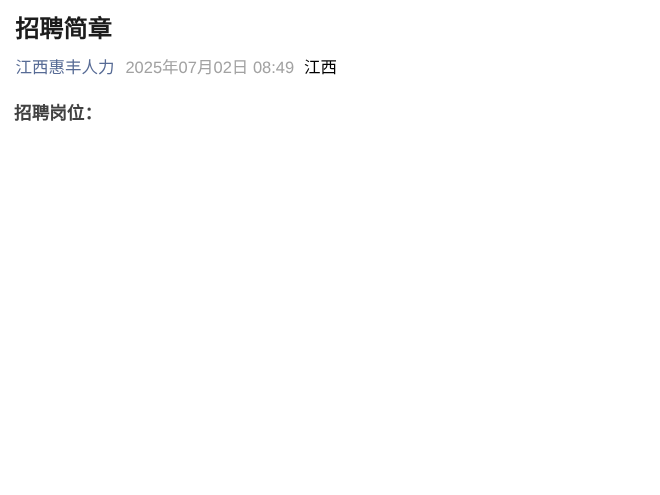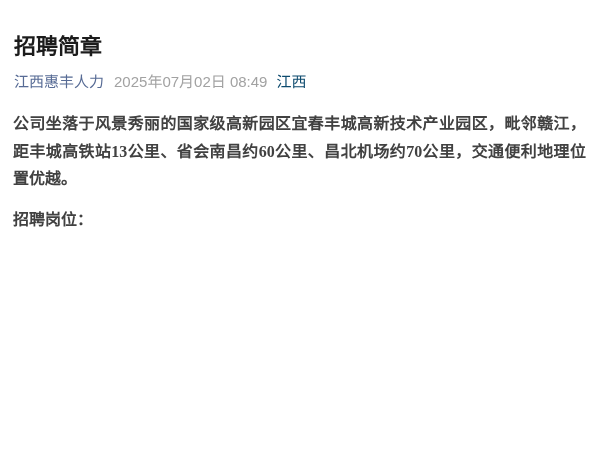--- a/index.html
+++ b/index.html
@@ -9,21 +9,21 @@
   }
   body {
     width: 600px;
     height: 450px;
     overflow: hidden;
   }
   .page {
     box-sizing: border-box;
     width: 600px;
     height: 450px;
-    padding: 31px 14px 0 13px;
+    padding: 11px 14px 0 13px;
     background: #ffffff;
   }
   .article-title {
     font-family: "Liberation Sans", "DejaVu Sans", sans-serif;
     font-size: 22px;
     font-weight: 700;
     color: #1c1c1c;
     line-height: 31px;
     margin: 0 0 9px 1px;
   }
@@ -38,21 +38,21 @@
     color: #576b95;
     text-decoration: none;
     cursor: pointer;
     margin-right: 10px;
   }
   .publish-date {
     color: #a2a2a2;
     margin-right: 9px;
   }
   .publish-location {
-    color: #0c4a6e;
+    color: #000000;
   }
   .article-body p {
     font-family: "Liberation Serif", "DejaVu Serif", serif;
     font-size: 16px;
     font-weight: 600;
     color: #414141;
     line-height: 27.5px;
     text-align: justify;
     margin: 0 0 13px 0;
   }
@@ -65,17 +65,16 @@
 
 <div class="page">
 
   <h1 class="article-title">招聘简章</h1>
 
   <div class="article-meta">
     <a class="author-link">江西惠丰人力</a><span class="publish-date">2025年07月02日 08:49</span><span class="publish-location">江西</span>
   </div>
 
   <div class="article-body">
-    <p>公司坐落于风景秀丽的国家级高新园区宜春丰城高新技术产业园区，毗邻赣江，距丰城高铁站13公里、省会南昌约60公里、昌北机场约70公里，交通便利地理位置优越。</p>
     <p>招聘岗位：</p>
   </div>
 
 </div>
 
 </body></html>

